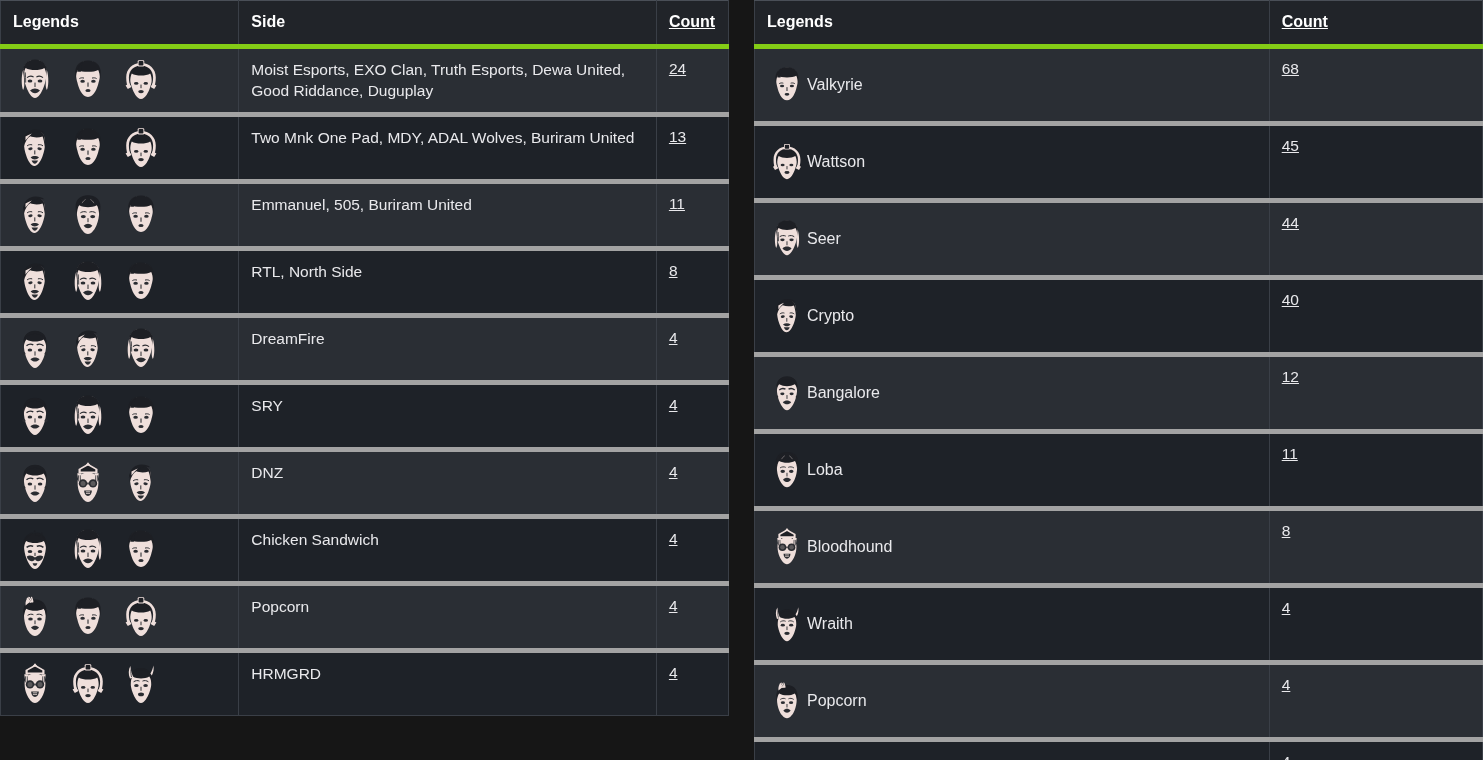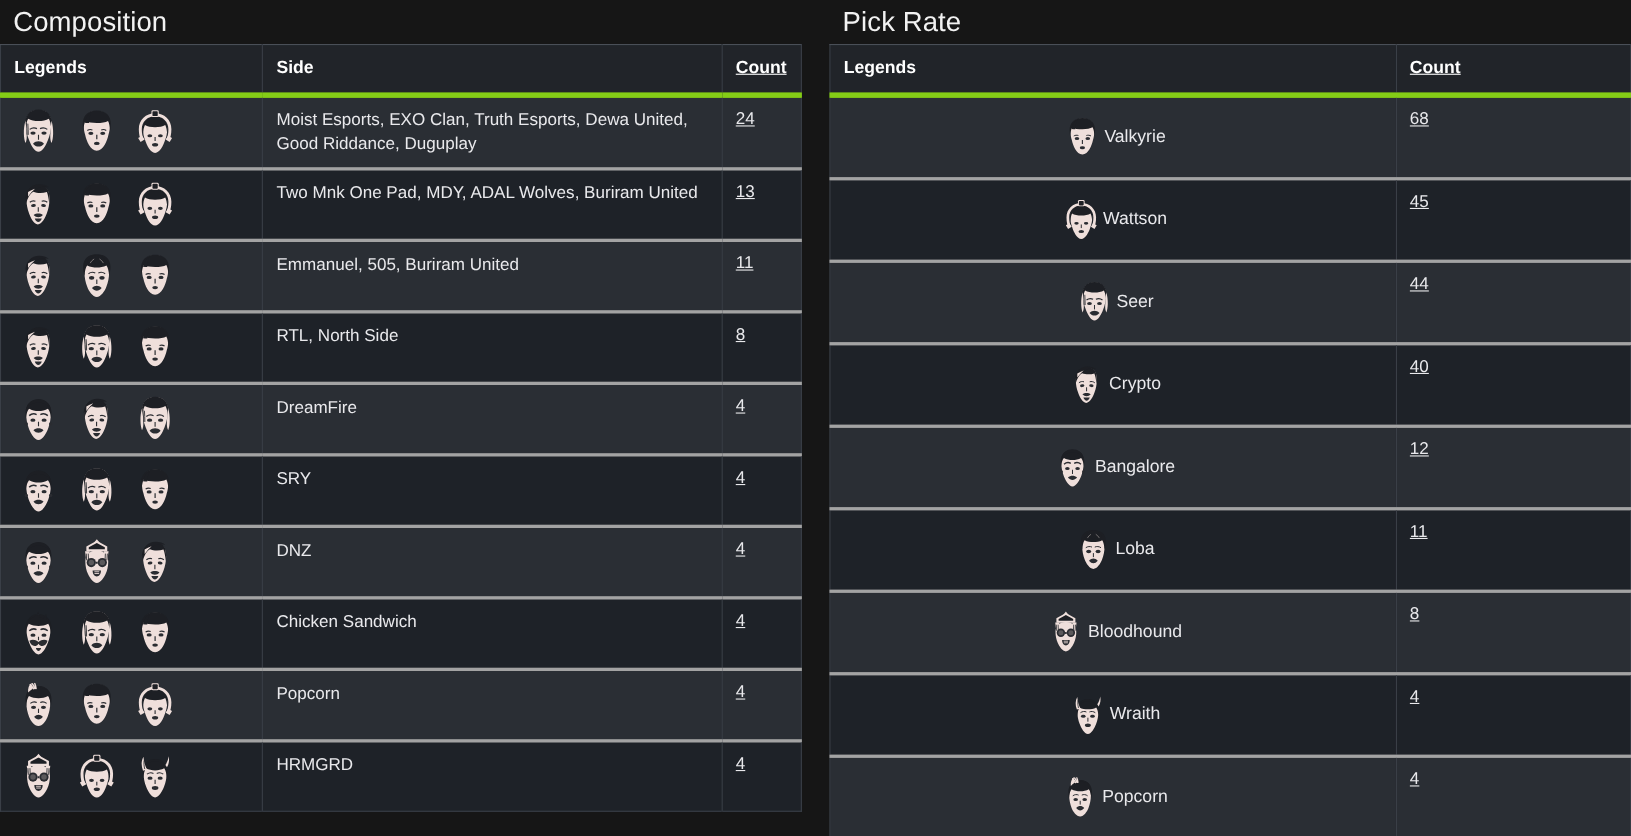--- a/index.html
+++ b/index.html
@@ -39,21 +39,21 @@
   table.grid {
     border-collapse: collapse;
     table-layout: fixed;
     width: 100%;
     background: #1b1f24;
     border: 1px solid #3a3f47;
     border-top: 1px solid #4a4f57;
   }
   table.grid th, table.grid td {
     border-right: 1px solid #3a3f47;
-    border-bottom: 3px solid #a3a3a3;
+    border-bottom: 5px solid #a3a3a3;
     text-align: left;
     vertical-align: top;
     color: #e9e9ec;
     font-size: 15.5px;
     line-height: 1.35;
   }
   table.grid th:last-child, table.grid td:last-child { border-right: none; text-decoration: underline; }
   table.grid th {
     background: #212429;
     font-weight: bold;
@@ -82,39 +82,37 @@
     flex: 0 0 44px;
     display: block;
   }
   .legend-ico.small { width: 40px; height: 42px; flex: 0 0 40px; }
 
   .name-row {
     display: flex;
     align-items: center;
     min-height: 64px;
     padding: 4px 0;
-    justify-content: center;
   }
   .name-label { color: #e9e9ec; font-size: 16px; }
 
   
   .left-col-legends { width: 238px; }
   .left-col-team    { width: 417px; }
   .left-col-count   { width: 72px; }
 
   .right-col-legends { width: 514px; }
   .right-col-count   { width: 213px; }
 </style>
 </head>
 <body>
 
 <div id="root">
 
   <div class="panel left">
-    <div class="panel-title">Composition</div>
     <table class="grid">
       <colgroup>
         <col class="left-col-legends">
           <col class="left-col-team">
           <col class="left-col-count">
       </colgroup>
       <thead>
         <tr>
           <th>Legends</th>
           <th>Side</th>
@@ -557,21 +555,20 @@
               </div>
             </td>
             <td class="team-cell">HRMGRD</td>
             <td class="count-cell">4</td>
           </tr>
         </tbody>
     </table>
   </div>
 
   <div class="panel right">
-    <div class="panel-title">Pick Rate</div>
     <table class="grid">
       <colgroup>
         <col class="right-col-legends">
           <col class="right-col-count">
       </colgroup>
       <thead>
         <tr>
           <th>Legends</th>
           <th>Count</th>
         </tr>

